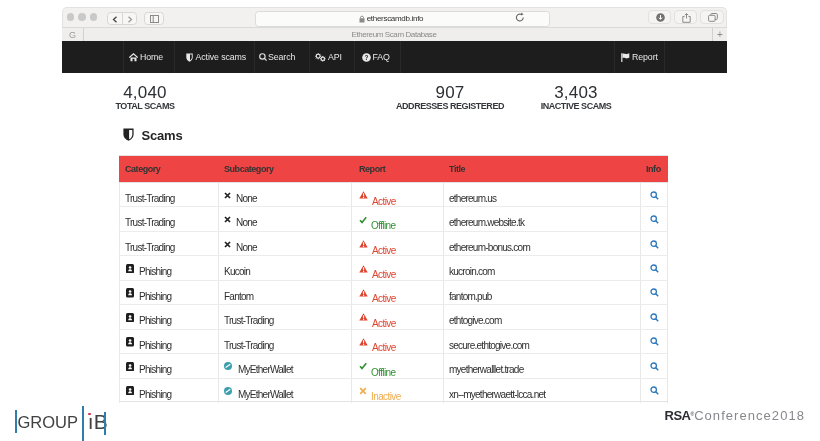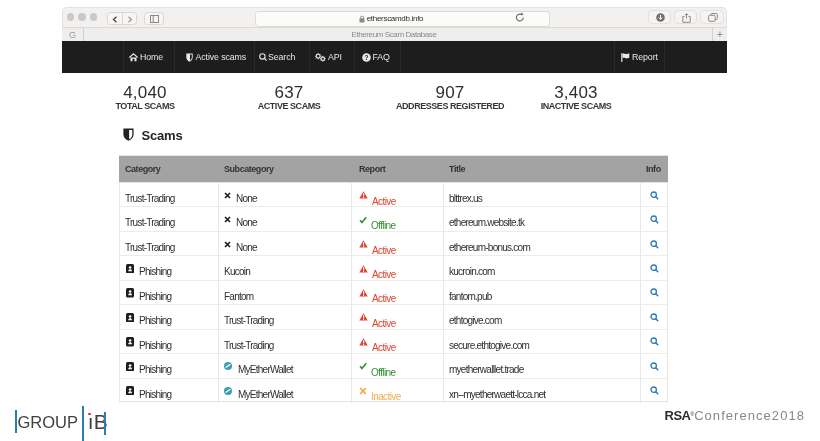--- a/index.html
+++ b/index.html
@@ -32,21 +32,21 @@
 .stat { position:absolute; top:83.5px; width:180px; text-align:center; }
 .stat .num { font-size:17px; line-height:17px; color:#2c2f33; letter-spacing:0.2px; }
 .stat .lbl { margin-top:1.5px; font-size:9px; line-height:8px; font-weight:bold; color:#33363a; letter-spacing:-0.45px; }
 
 
 #scamh { left:141.5px; top:127.6px; font-size:13px; font-weight:bold; color:#252525; letter-spacing:-0.2px; }
 
 
 #tbl { left:119px; top:154.5px; width:549px; height:247.5px; border-top:1px solid #e3e3e3; border-bottom:1px solid #e3e3e3; font-size:10px; color:#2f2f2f; }
 .vline { position:absolute; top:0; width:1px; height:247.5px; background:#e8e8e8; }
-#thead { position:absolute; left:0; top:0; width:549px; height:27.5px; background:#a3a3a3; border-bottom:1px solid #e3e3e3; font-weight:bold; font-size:9px; letter-spacing:-0.45px; color:#333; }
+#thead { position:absolute; left:0; top:0; width:549px; height:27.5px; background:#ef4444; border-bottom:1px solid #e3e3e3; font-weight:bold; font-size:9px; letter-spacing:-0.45px; color:#333; }
 #thead div { position:absolute; top:0; line-height:27px; }
 .row { position:absolute; left:0; width:549px; height:24.44px; border-bottom:1px solid #ececec; }
 .row:last-child { border-bottom:none; }
 .cell { position:absolute; top:4px; line-height:24px; letter-spacing:-0.75px; white-space:nowrap; }
 .icw { position:absolute; top:0; height:24.44px; display:flex; align-items:center; }
 .stw { position:absolute; top:0; height:24.44px; display:flex; align-items:center; }
 .sic { margin-right:4px; }
 .st { font-weight:normal; letter-spacing:-0.6px;margin-top:12px; }
 .st.a { color:#df4430; } .st.o { color:#2f9132; } .st.i { color:#f0ad4e; }
 .info { position:absolute; left:521px; width:28px; height:24.44px; display:flex; align-items:center; justify-content:center; }
@@ -160,24 +160,20 @@
   <svg class="nico" style="left:559px" width="9" height="9" viewBox="0 0 9 9">
         <line x1="0.8" y1="0.3" x2="0.8" y2="9" stroke="#e8e8e8" stroke-width="1.2"></line>
         <path d="M1.4 0.6 C3 -0.2 4.4 1.6 6 0.9 L8.3 0.3 V4.7 L6.4 5.3 C4.8 5.9 3.4 4.2 1.4 5 Z" fill="#e8e8e8"></path>
       </svg>
   <div class="nitem" style="left:570px">Report</div>
 </div>
 
 <div class="stat" style="left:55px">
       <div class="num">4,040</div>
       <div class="lbl">TOTAL SCAMS</div>
-    </div>
-<div class="stat" style="left:199px">
-      <div class="num">637</div>
-      <div class="lbl">ACTIVE SCAMS</div>
     </div>
 <div class="stat" style="left:360px">
       <div class="num">907</div>
       <div class="lbl">ADDRESSES REGISTERED</div>
     </div>
 <div class="stat" style="left:486px">
       <div class="num">3,403</div>
       <div class="lbl">INACTIVE SCAMS</div>
     </div>
 
@@ -210,21 +206,21 @@
         </div>
         <div class="cell" style="left:117px">None</div>
         <div class="stw" style="left:240px">
           <svg class="sic" width="9" height="8" viewBox="0 0 9 8">
             <path d="M4.5 0.3 L8.7 7.6 L0.3 7.6 Z" fill="#df4430"></path>
             <rect x="4" y="2.3" width="1.1" height="3" fill="#fff"></rect>
             <rect x="4" y="5.9" width="1.1" height="1.1" fill="#fff"></rect>
           </svg>
           <span class="st a">Active</span>
         </div>
-        <div class="cell" style="left:330px">blttrex.us</div>
+        <div class="cell" style="left:330px">ethereum.us</div>
         <div class="info">
           <svg width="9" height="9" viewBox="0 0 9 9">
             <circle cx="3.7" cy="3.7" r="2.7" fill="none" stroke="#2e79bd" stroke-width="1.3"></circle>
             <path d="M5.8 5.8 L8.2 8.2" stroke="#2e79bd" stroke-width="1.5"></path>
           </svg>
         </div>
       </div>
 <div class="row" style="top:51.94px">
         <div class="cell" style="left:6px">Trust-Trading</div>
         <div class="icw" style="left:105px">

